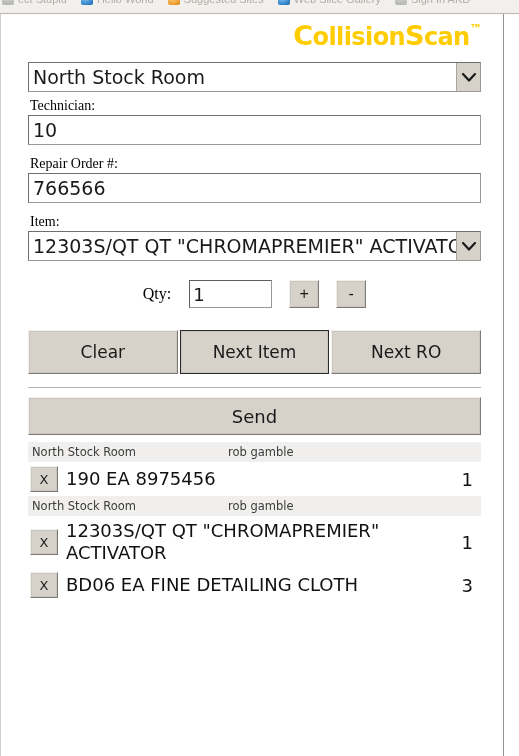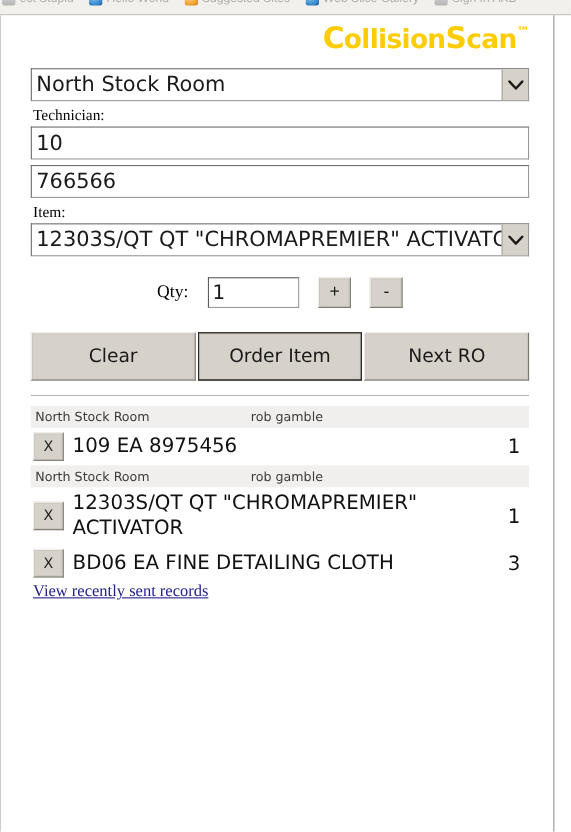--- a/index.html
+++ b/index.html
@@ -98,21 +98,21 @@
     height: 30px;
     font-family: "DejaVu Sans", sans-serif;
     font-size: 19px;
     color: #1a1a1a;
     padding: 0 4px;
     background: #ffffff;
     border: 1px solid #9a9a9a;
     border-top-color: #6e6e6e;
     border-left-color: #6e6e6e;
     outline: none;
-    margin-bottom: 5px;
+    margin-bottom: 10px;
     line-height: 28px;
   }
   .sel-wrap { position: relative; margin-bottom: 5px; }
   .sel-input {
     margin-bottom: 0;
     padding-right: 30px;
     white-space: nowrap;
     overflow: hidden;
     text-overflow: clip;
   }
@@ -303,20 +303,21 @@
             <path d="M1 1 L7 7.5 L13 1" stroke="#1a1a1a" stroke-width="2.2" fill="none" stroke-linecap="round" stroke-linejoin="round"></path>
           </svg>
       </span>
     </div>
 
     
     <div class="fld-label">Technician:</div>
     <input class="txt-input" type="text" value="10" style="">
 
     
+    <div class="fld-label">Repair Order #:</div>
     <input class="txt-input" type="text" value="766566" style="">
 
     
     <div class="fld-label">Item:</div>
     <div class="sel-wrap">
       <div class="sel-input">12303S/QT QT "CHROMAPREMIER" ACTIVATOR</div>
       <span class="sel-arrow">
         <svg width="14" height="9" viewBox="0 0 14 9">
             <path d="M1 1 L7 7.5 L13 1" stroke="#1a1a1a" stroke-width="2.2" fill="none" stroke-linecap="round" stroke-linejoin="round"></path>
           </svg>
@@ -327,53 +328,53 @@
     <div class="qty-row">
       <span class="qty-label">Qty:</span>
       <input class="qty-input" type="text" value="1" style="">
       <button class="btn3d qty-btn">+</button>
       <button class="btn3d qty-btn">-</button>
     </div>
 
     
     <div class="btn-row">
       <button class="btn3d act-btn">Clear</button>
-      <button class="btn3d act-btn focused">Order Item</button>
+      <button class="btn3d act-btn focused">Next Item</button>
       <button class="btn3d act-btn">Next RO</button>
     </div>
 
     <hr class="sep">
 
+    <button class="btn3d send-btn">Send</button>
 
     
     <div class="records">
 
       <div class="rec-head">
         <span class="c-loc">North Stock Room</span>
         <span class="c-tech">rob gamble</span>
       </div>
       <div class="rec-row">
         <button class="btn3d x-btn">X</button>
-        <span class="rec-desc">109 EA 8975456</span>
+        <span class="rec-desc">190 EA 8975456</span>
         <span class="rec-qty">1</span>
       </div>
 
       <div class="rec-head">
         <span class="c-loc">North Stock Room</span>
         <span class="c-tech">rob gamble</span>
       </div>
       <div class="rec-row">
         <button class="btn3d x-btn">X</button>
         <span class="rec-desc">12303S/QT QT "CHROMAPREMIER" ACTIVATOR</span>
         <span class="rec-qty">1</span>
       </div>
       <div class="rec-row">
         <button class="btn3d x-btn">X</button>
         <span class="rec-desc">BD06 EA FINE DETAILING CLOTH</span>
         <span class="rec-qty">3</span>
       </div>
 
     </div>
 
-    <a class="footer-link">View recently sent records</a>
 
   </div>
 </div>
 
 </body></html>

